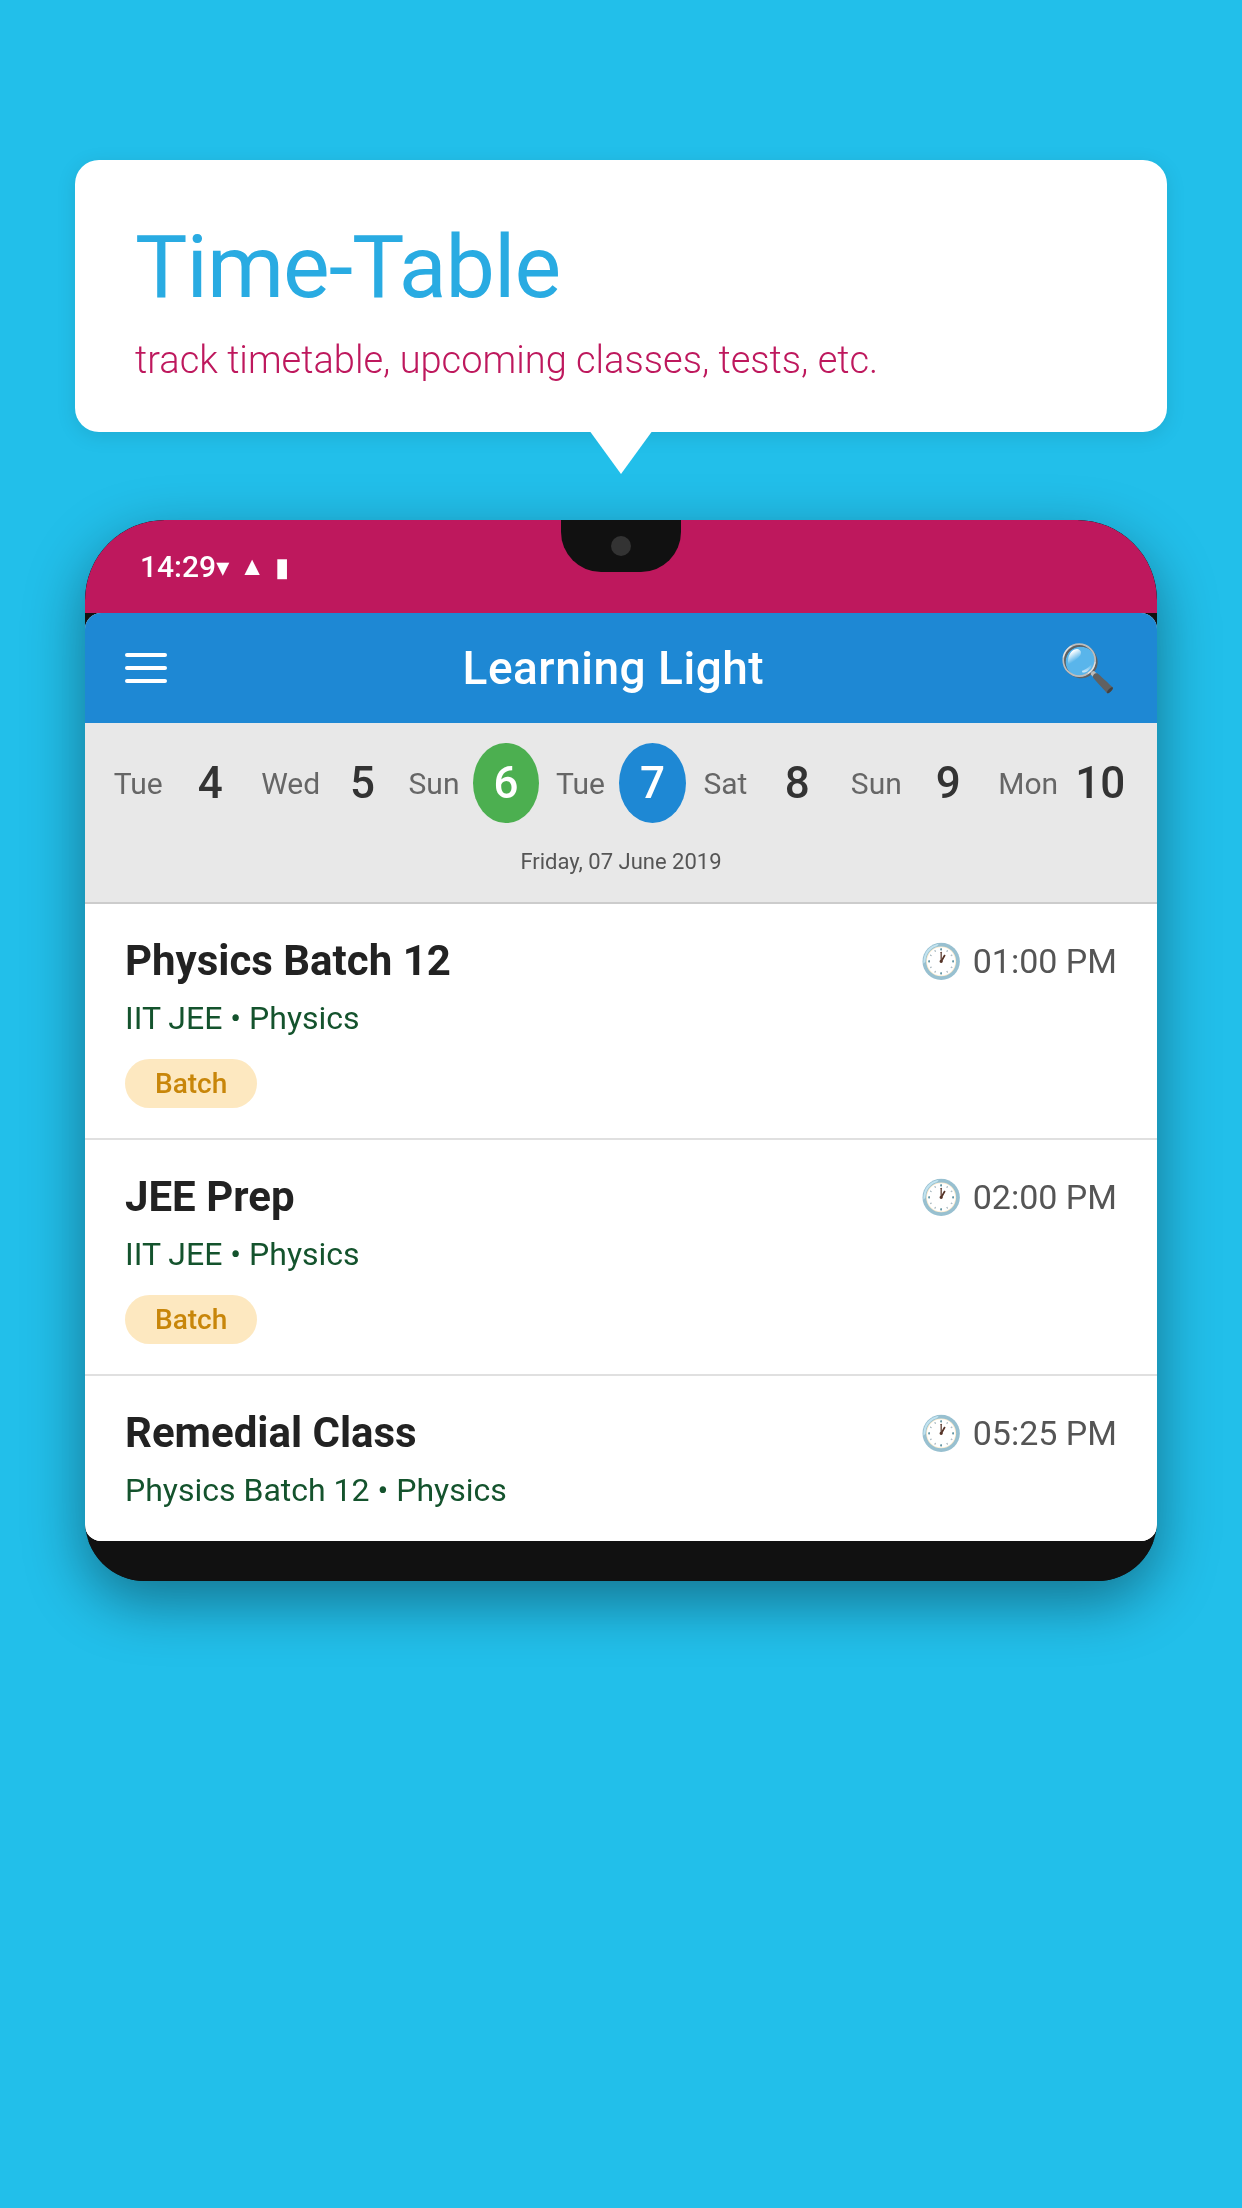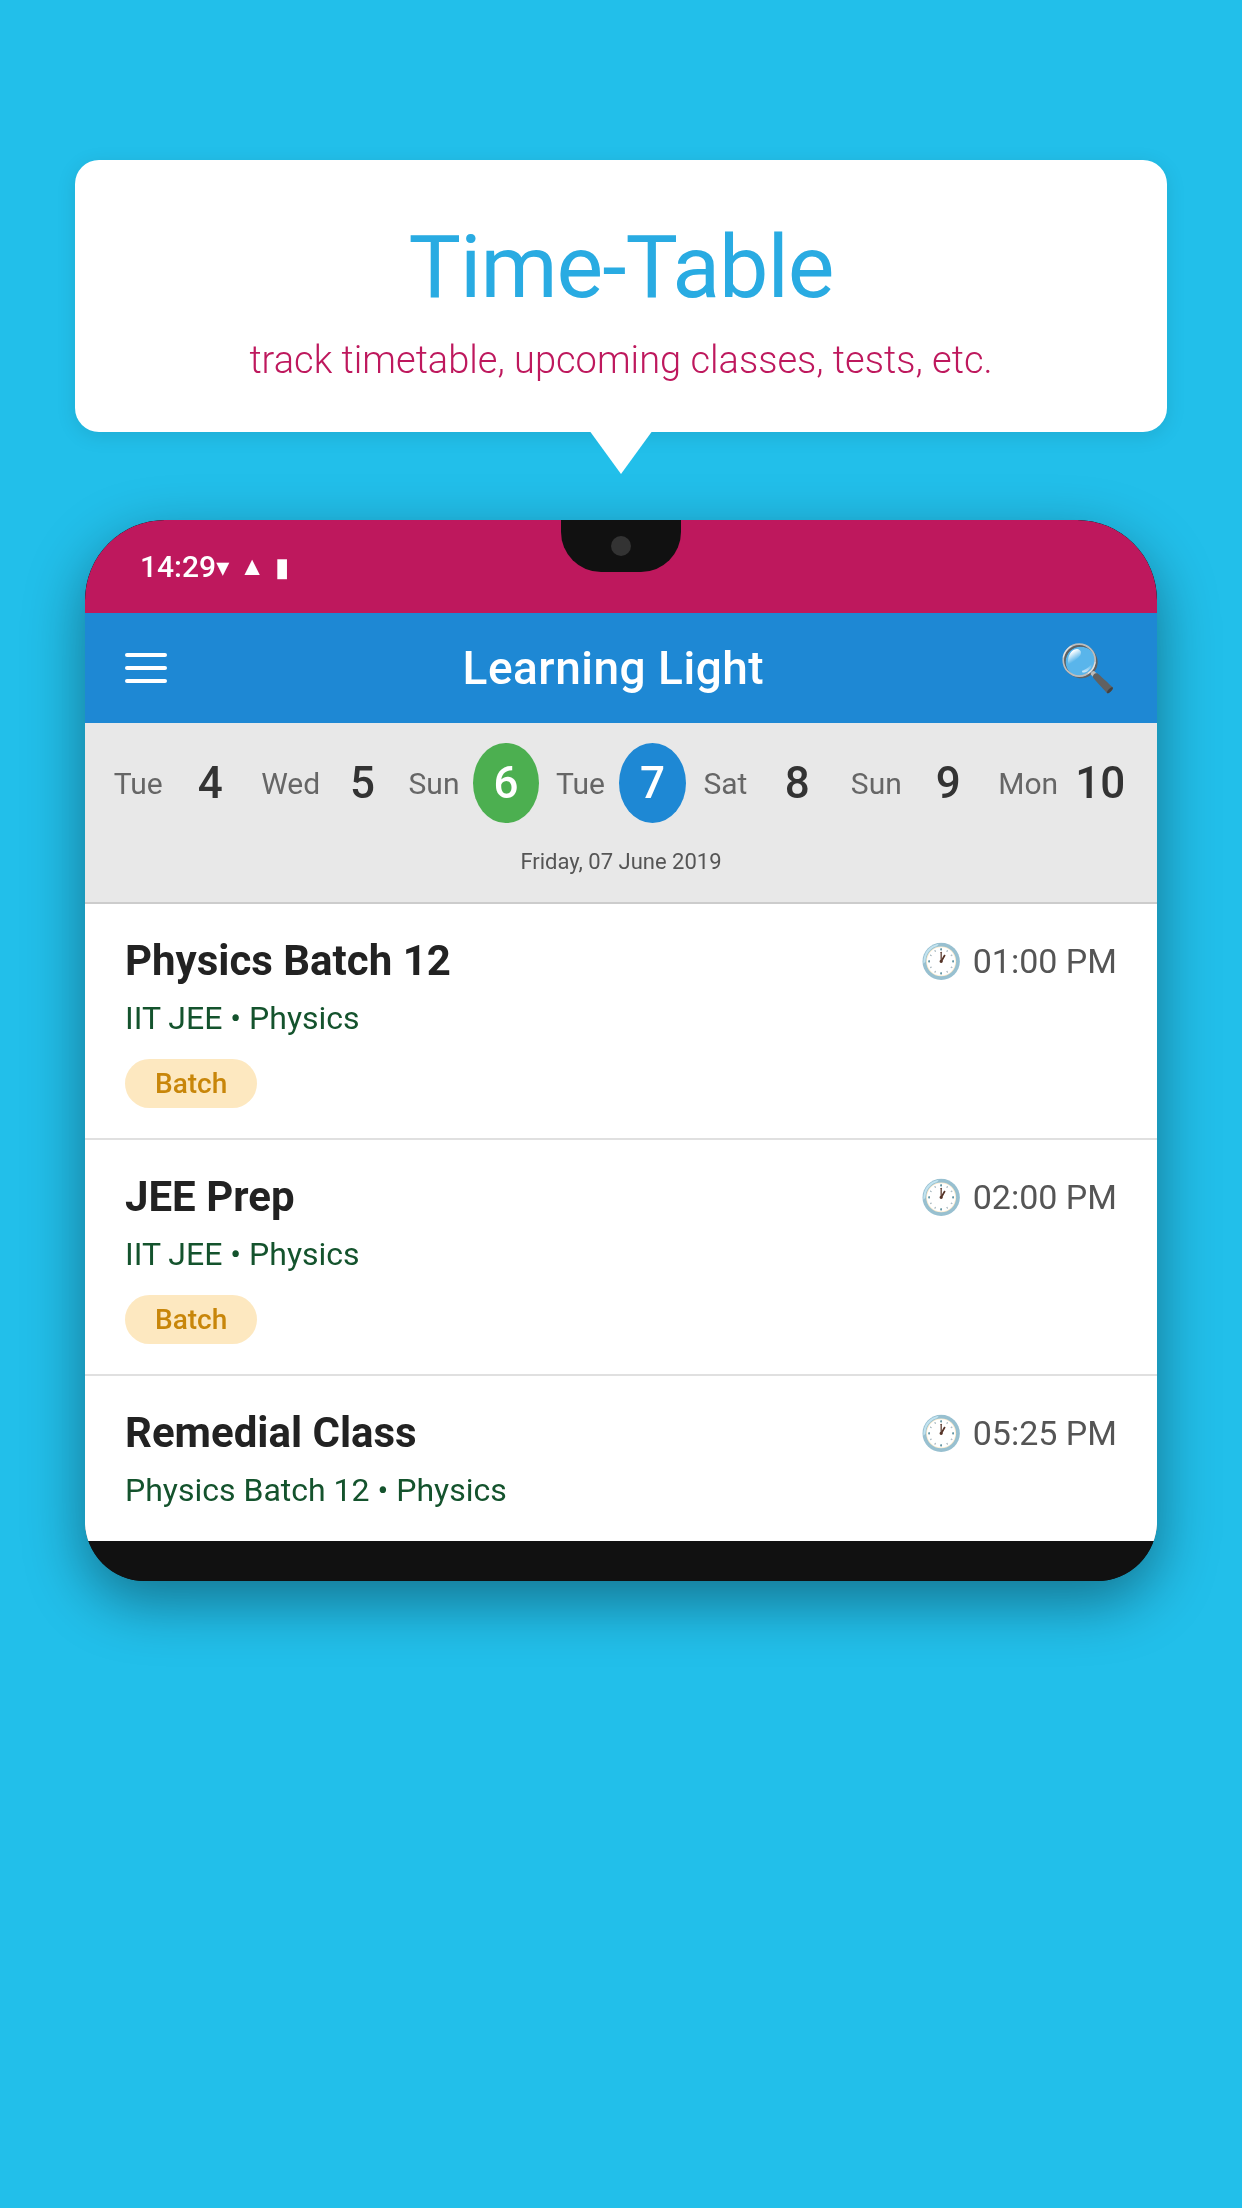--- a/index.html
+++ b/index.html
@@ -19,21 +19,21 @@
       position: absolute;
       top: 160px;
       left: 75px;
       right: 75px;
     }
 
     .speech-bubble {
       background: white;
       border-radius: 24px;
       padding: 55px 60px 50px;
-      text-align: center;
+      text-align: left;
       box-shadow: 0 4px 20px rgba(0,0,0,0.1);
       position: relative;
     }
 
     .speech-bubble::after {
       content: '';
       position: absolute;
       bottom: -42px;
       left: 50%;
       transform: translateX(-50%);
@@ -124,20 +124,21 @@
 
     .wifi-icon, .signal-icon, .battery-icon {
       color: white;
       font-size: 26px;
     }
 
     
     .phone-screen {
       background: #f0f0f0;
       overflow: hidden;
+      border-radius: 16px;
     }
 
     
     .app-bar {
       background: #1e88d4;
       padding: 28px 40px;
       display: flex;
       align-items: center;
       justify-content: space-between;
     }

